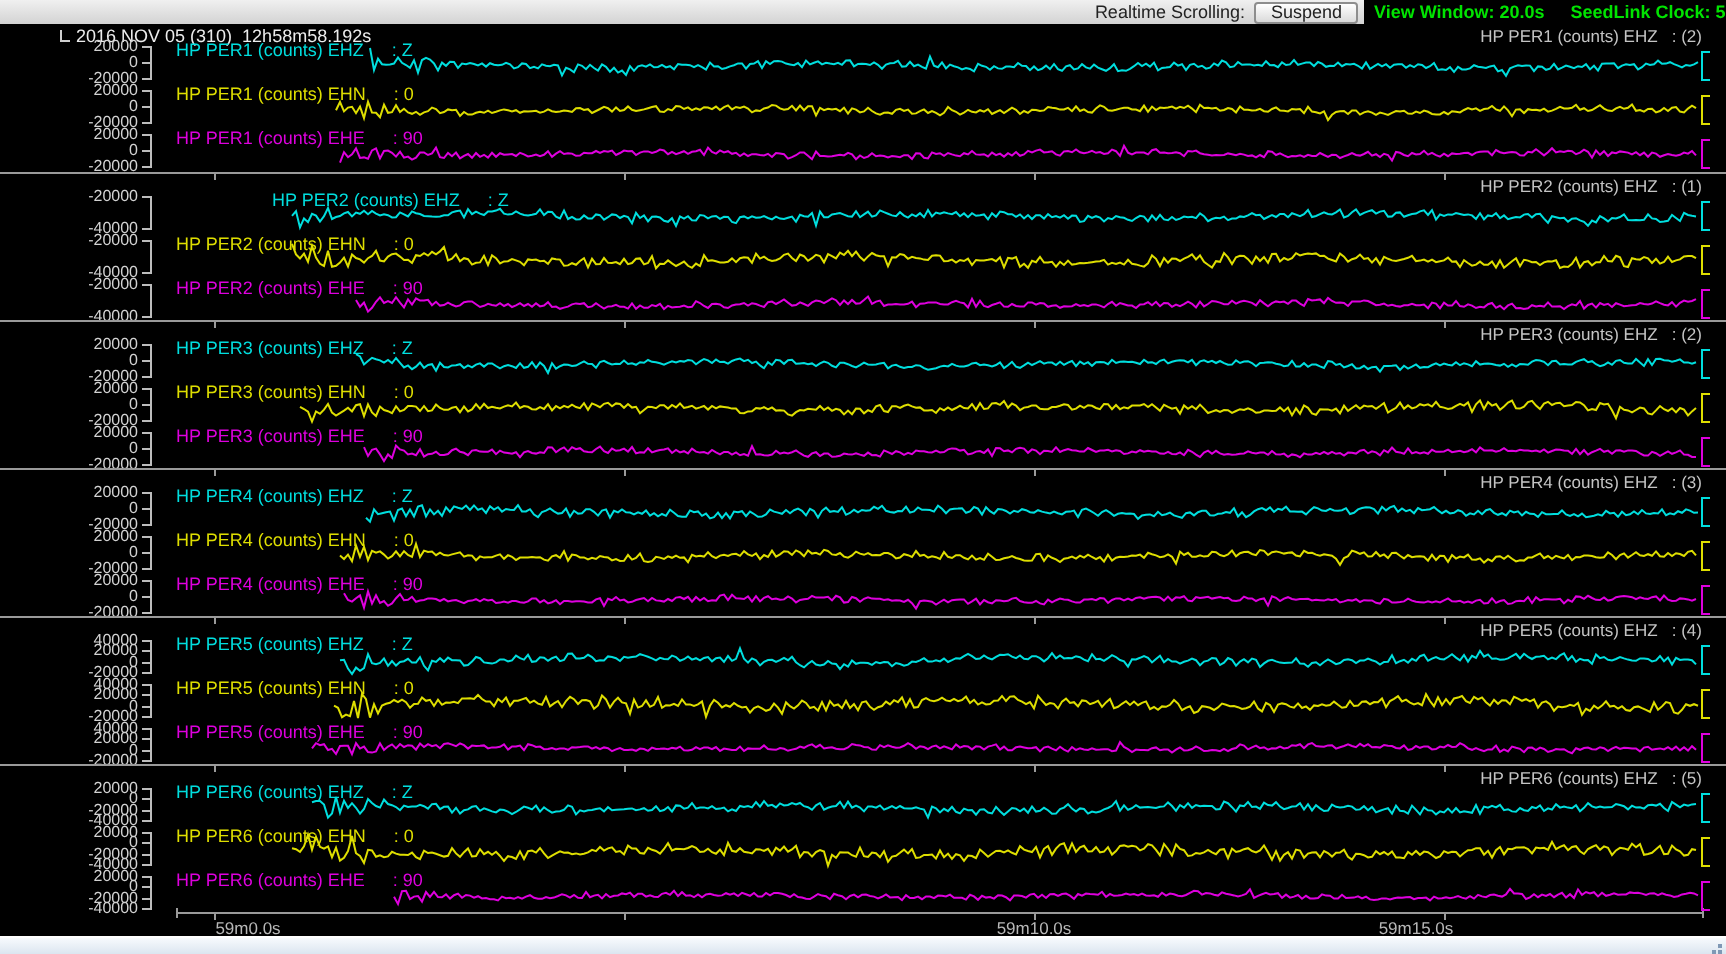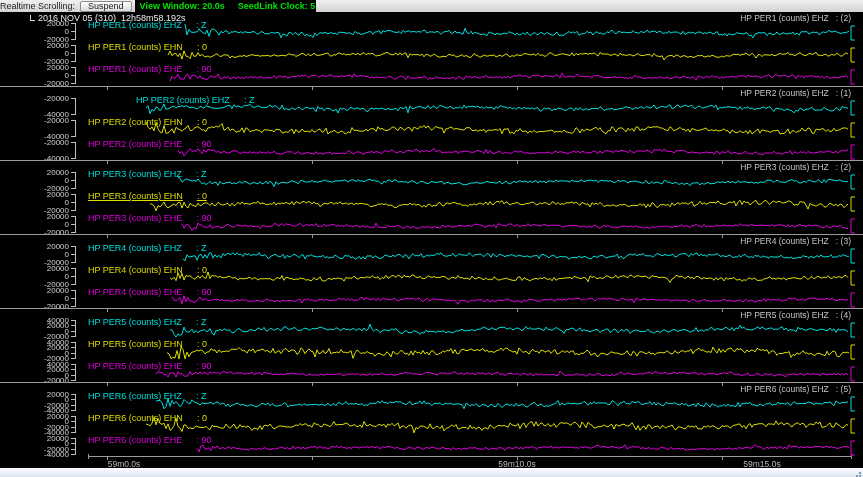--- a/index.html
+++ b/index.html
@@ -2,21 +2,21 @@
 <html><head>
 <meta charset="utf-8">
 <style>
   html,body{margin:0;padding:0;background:#777;}
   #app{position:relative;width:863px;height:477px;background:#000;overflow:hidden;
        font-family:"Liberation Sans",sans-serif;}
 
   
   .topbar{position:absolute;top:0;left:0;width:863px;height:12px;
           background:linear-gradient(#f0f0f0,#d3d3d3);
-          display:flex;align-items:center;}
+          display:flex;align-items:center;justify-content:flex-end;}
   .rt-label{font-size:9px;color:#222;margin-right:5px;white-space:nowrap;}
   .suspend-btn{font-family:"Liberation Sans",sans-serif;font-size:9px;color:#222;
           background:linear-gradient(#ffffff,#dadada);border:1px solid #8d8d8d;
           border-radius:2px;height:11px;line-height:8px;padding:0 7px;margin-right:3px;cursor:pointer;}
   .status{background:#000;color:#00e300;font-size:9px;font-weight:bold;height:12px;
           line-height:12px;padding-left:5px;width:176px;white-space:nowrap;overflow:hidden;}
   .status .gap{display:inline-block;width:13px;}
 
   
   .plot{position:absolute;top:12px;left:0;width:784px;height:444px;background:#000;}
@@ -190,21 +190,21 @@
         <div class="chan">
           <div class="yticks">
             <div class="ytick" style="top: 3px;">20000</div>
             <div class="ymark" style="top: 3px;"></div>
             <div class="ytick" style="top: 11px;">0</div>
             <div class="ymark" style="top: 11px;"></div>
             <div class="ytick" style="top: 19px;">-20000</div>
             <div class="ymark" style="top: 19px;"></div>
             <div class="ybracket" style="top: 3px; height: 17px;"></div>
           </div>
-          <div class="chan-label" style="color: rgb(222, 222, 0); text-decoration: underline;"><span>HP PER3 (counts) EHN</span><span class="orient">: 0</span></div>
+          <div class="chan-label" style="color: rgb(222, 222, 0);"><span>HP PER3 (counts) EHN</span><span class="orient">: 0</span></div>
           <svg class="trace" width="863" height="22">
             <polyline points="150,12.4 152,13.5 154,14.8 156,19.8 158,14.7 160,15.9 162,13.8 164,11.0 166,15.3 168,16.8 170,15.6 172,14.3 174,12.9 176,14.7 178,11.6 180,11.1 182,17.1 184,11.2 186,15.2 188,17.0 190,12.3 192,14.0 194,14.6 196,15.6 198,12.1 200,14.7 202,14.0 204,12.0 206,12.0 208,12.3 210,14.5 212,12.0 214,14.6 216,14.2 218,11.3 220,13.0 222,13.9 224,13.9 226,12.9 228,12.4 230,15.1 232,12.2 234,14.7 236,13.7 238,11.1 240,13.4 242,10.9 244,13.0 246,12.4 248,12.9 250,13.2 252,12.3 254,11.6 256,12.2 258,10.3 260,13.0 262,12.0 264,12.4 266,13.6 268,13.7 270,12.6 272,13.5 274,11.1 276,14.2 278,12.0 280,13.2 282,11.9 284,12.7 286,11.3 288,12.5 290,13.1 292,10.6 294,13.9 296,10.7 298,11.6 300,12.6 302,10.9 304,10.4 306,12.1 308,10.7 310,11.0 312,12.9 314,11.0 316,12.8 318,12.4 320,15.6 322,14.0 324,12.4 326,12.5 328,13.1 330,11.6 332,11.6 334,13.3 336,11.5 338,12.7 340,10.7 342,13.0 344,12.5 346,11.9 348,13.3 350,12.7 352,12.0 354,13.8 356,12.0 358,13.2 360,12.2 362,12.5 364,12.8 366,13.3 368,13.3 370,15.5 372,15.6 374,14.7 376,14.6 378,13.0 380,13.3 382,12.6 384,13.7 386,12.7 388,14.3 390,14.1 392,14.3 394,16.2 396,16.8 398,15.1 400,14.0 402,14.2 404,13.4 406,13.6 408,13.9 410,12.0 412,14.0 414,12.7 416,14.4 418,13.4 420,14.0 422,16.2 424,14.3 426,16.1 428,13.3 430,13.4 432,15.7 434,14.1 436,15.0 438,12.2 440,11.5 442,14.5 444,15.0 446,12.1 448,12.1 450,13.0 452,11.9 454,11.3 456,12.2 458,12.9 460,12.7 462,14.2 464,14.3 466,14.0 468,15.5 470,13.1 472,14.2 474,12.7 476,14.0 478,13.0 480,11.8 482,13.0 484,13.2 486,11.0 488,13.9 490,10.6 492,13.5 494,13.2 496,10.7 498,10.5 500,11.4 502,9.5 504,12.9 506,10.8 508,11.8 510,14.1 512,12.8 514,12.5 516,11.7 518,11.7 520,13.4 522,13.6 524,13.6 526,12.5 528,12.5 530,11.9 532,11.1 534,11.5 536,13.8 538,13.3 540,11.8 542,12.9 544,11.6 546,11.9 548,13.0 550,13.6 552,11.0 554,11.1 556,13.6 558,11.5 560,13.6 562,12.6 564,13.2 566,11.8 568,11.8 570,11.7 572,11.0 574,12.5 576,11.1 578,12.7 580,14.4 582,11.4 584,12.4 586,13.3 588,12.8 590,15.9 592,11.7 594,13.4 596,12.1 598,13.6 600,11.3 602,13.3 604,15.5 606,14.8 608,14.1 610,15.0 612,14.0 614,14.1 616,15.4 618,14.5 620,13.6 622,14.0 624,13.2 626,14.0 628,15.4 630,15.1 632,14.3 634,14.3 636,14.5 638,14.4 640,12.7 642,14.6 644,12.8 646,16.6 648,13.2 650,15.9 652,11.7 654,12.9 656,15.7 658,16.4 660,13.7 662,13.8 664,13.7 666,14.3 668,13.3 670,15.7 672,11.8 674,14.4 676,13.0 678,11.6 680,13.4 682,11.8 684,12.3 686,12.0 688,13.4 690,12.0 692,10.5 694,15.3 696,14.0 698,12.9 700,10.3 702,13.4 704,11.7 706,13.2 708,12.6 710,11.1 712,11.7 714,11.2 716,12.3 718,9.9 720,12.4 722,12.8 724,13.5 726,13.1 728,11.9 730,10.9 732,11.8 734,10.2 736,15.0 738,11.2 740,9.2 742,13.5 744,10.0 746,11.8 748,11.0 750,13.9 752,12.2 754,10.3 756,9.3 758,13.1 760,13.3 762,12.3 764,10.0 766,9.4 768,11.8 770,13.5 772,10.8 774,9.9 776,11.5 778,10.6 780,10.4 782,12.1 784,11.7 786,11.5 788,10.0 790,10.2 792,11.6 794,14.2 796,13.5 798,14.0 800,10.5 802,11.2 804,10.9 806,14.1 808,18.1 810,12.4 812,13.9 814,14.2 816,15.2 818,14.0 820,12.8 822,13.2 824,15.7 826,16.2 828,14.2 830,12.0 832,13.6 834,14.5 836,13.1 838,15.2 840,13.0 842,13.8 844,16.7 846,14.7 848,13.0" fill="none" stroke="#dede00" stroke-width="1"></polyline>
             <path d="M855 6H851V20H855" fill="none" stroke="#dede00" stroke-width="1"></path>
           </svg>
         </div>
         <div class="chan">
           <div class="yticks">
             <div class="ytick" style="top: 3px;">20000</div>
             <div class="ymark" style="top: 3px;"></div>
             <div class="ytick" style="top: 11px;">0</div>
@@ -401,21 +401,21 @@
 
   <div class="timeaxis">
     <div class="axis-line"></div>
   <div class="axis-tick" style="left: 107px;"></div>
       <div class="axis-label" style="left: 124px;">59m0.0s</div>
       <div class="axis-tick" style="left: 312px;"></div>
       <div class="axis-label" style="left: 312px; margin-top: 19px;">59m5.0s</div>
       <div class="axis-tick" style="left: 517px;"></div>
       <div class="axis-label" style="left: 517px;">59m10.0s</div>
       <div class="axis-tick" style="left: 722px;"></div>
-      <div class="axis-label" style="left: 762px;">59m15.0s</div>
+      <div class="axis-label" style="left: 708px;">59m15.0s</div>
       <div class="axis-end" style="left: 88px;"></div>
       <div class="axis-end" style="left: 851px;"></div>
     </div>
 
   <div class="bottomstrip">
     <div class="grip"></div>
   </div>
 
 </div>
 

